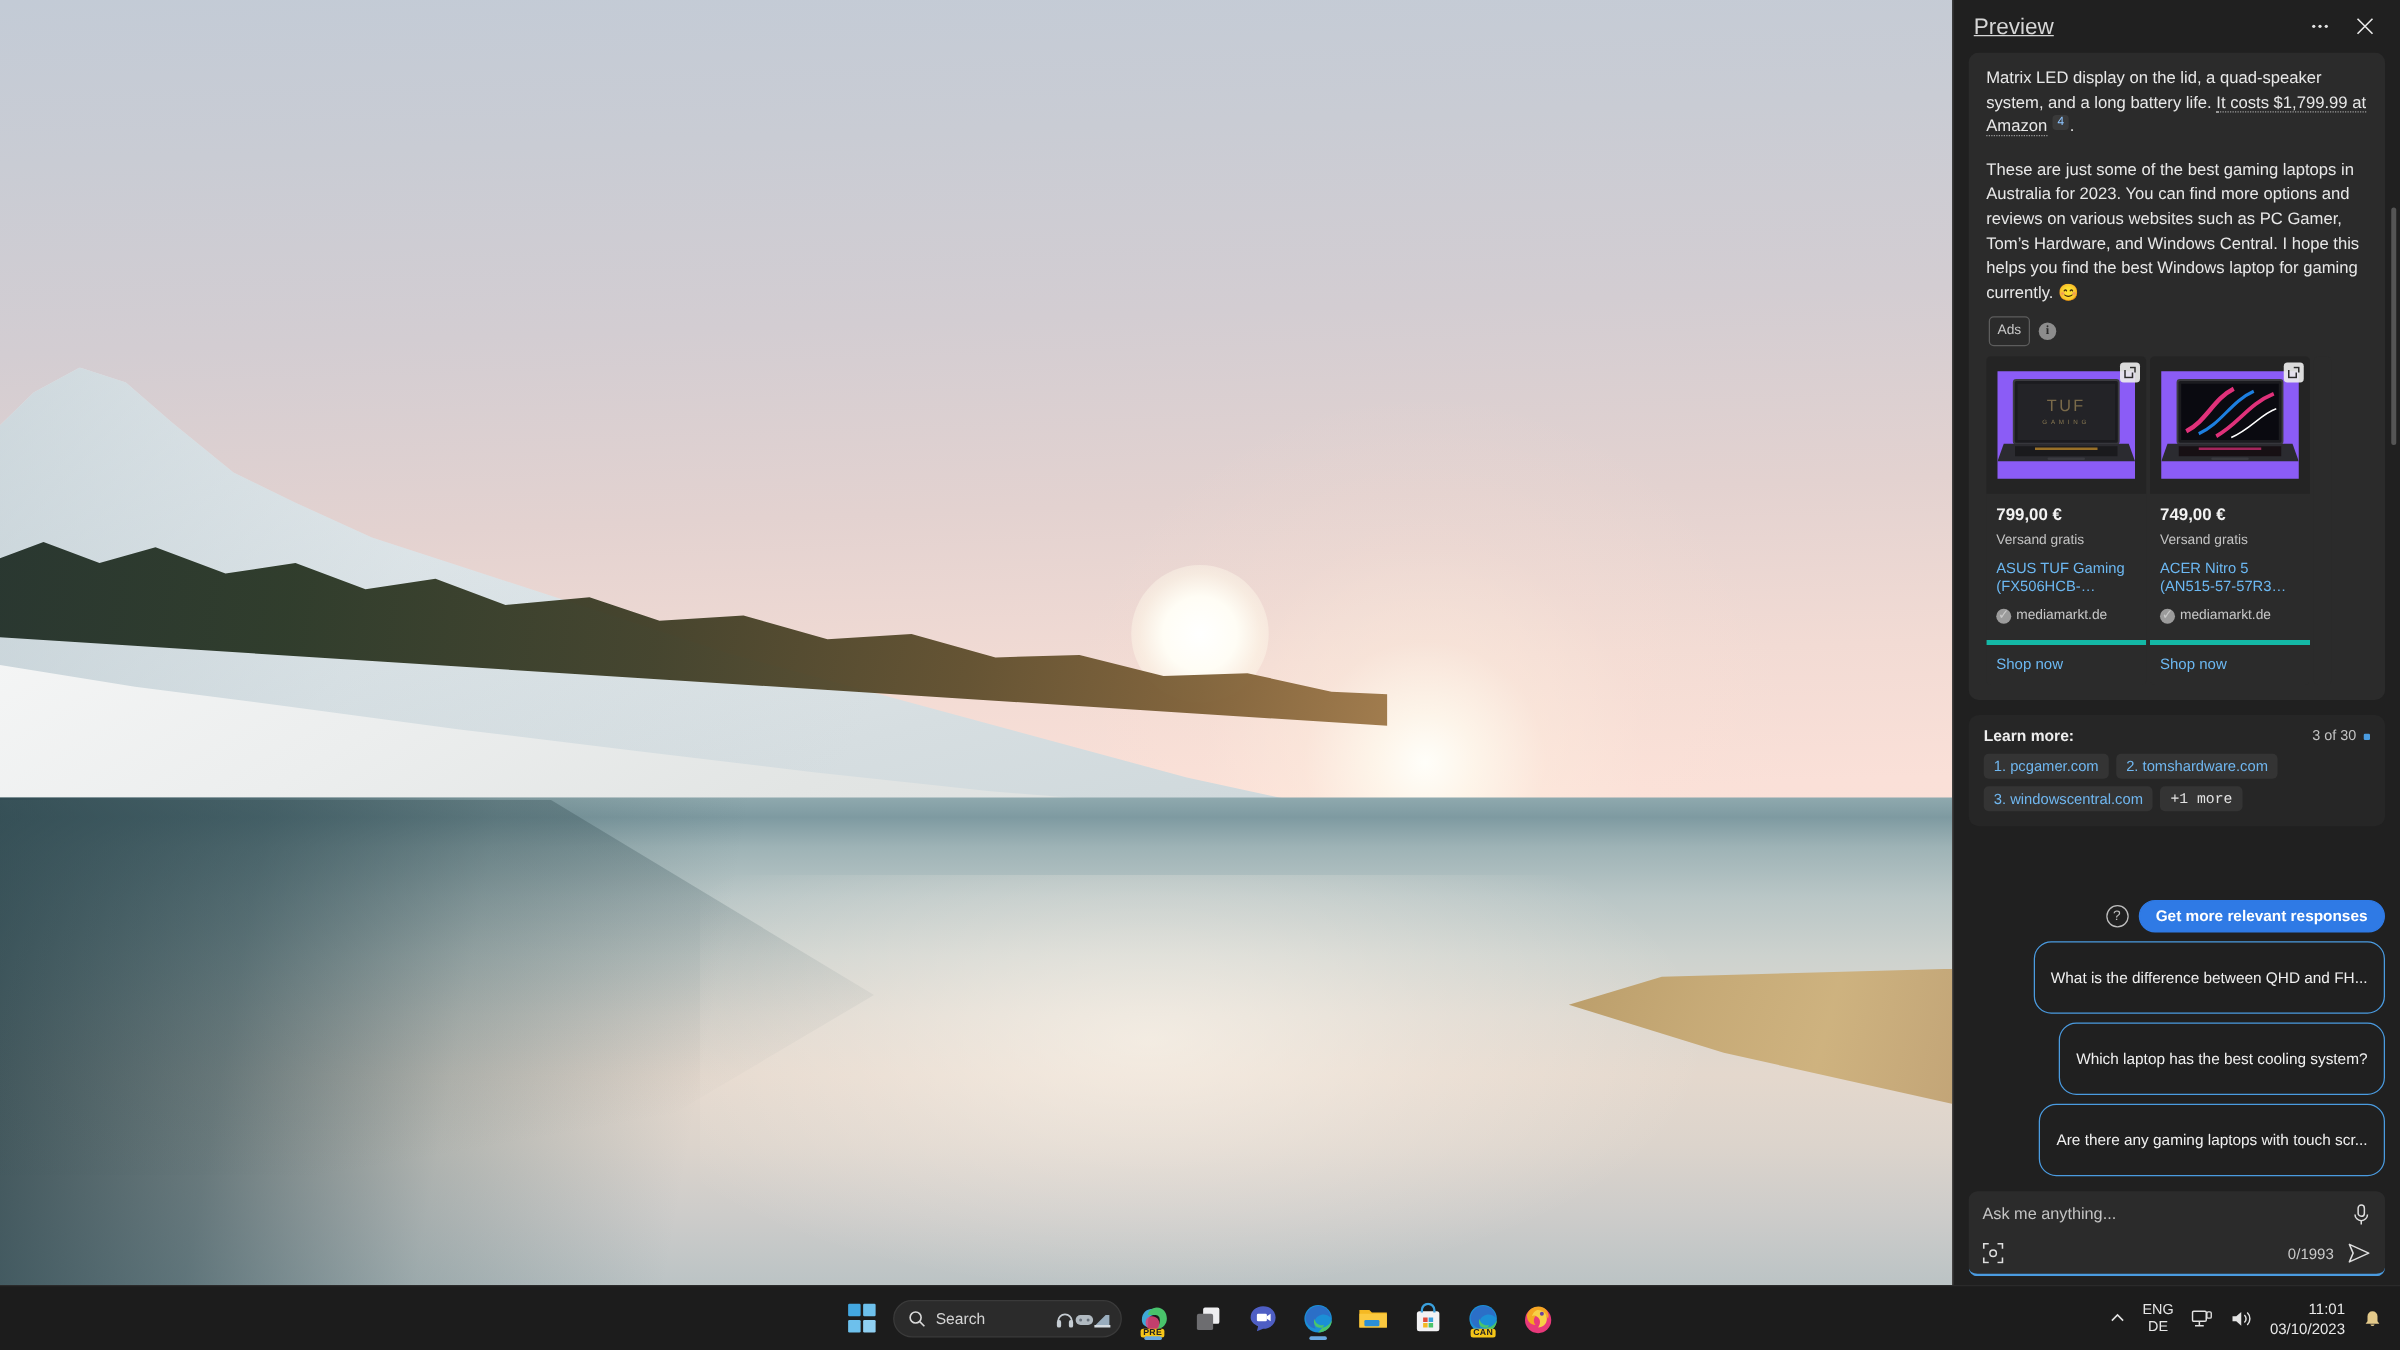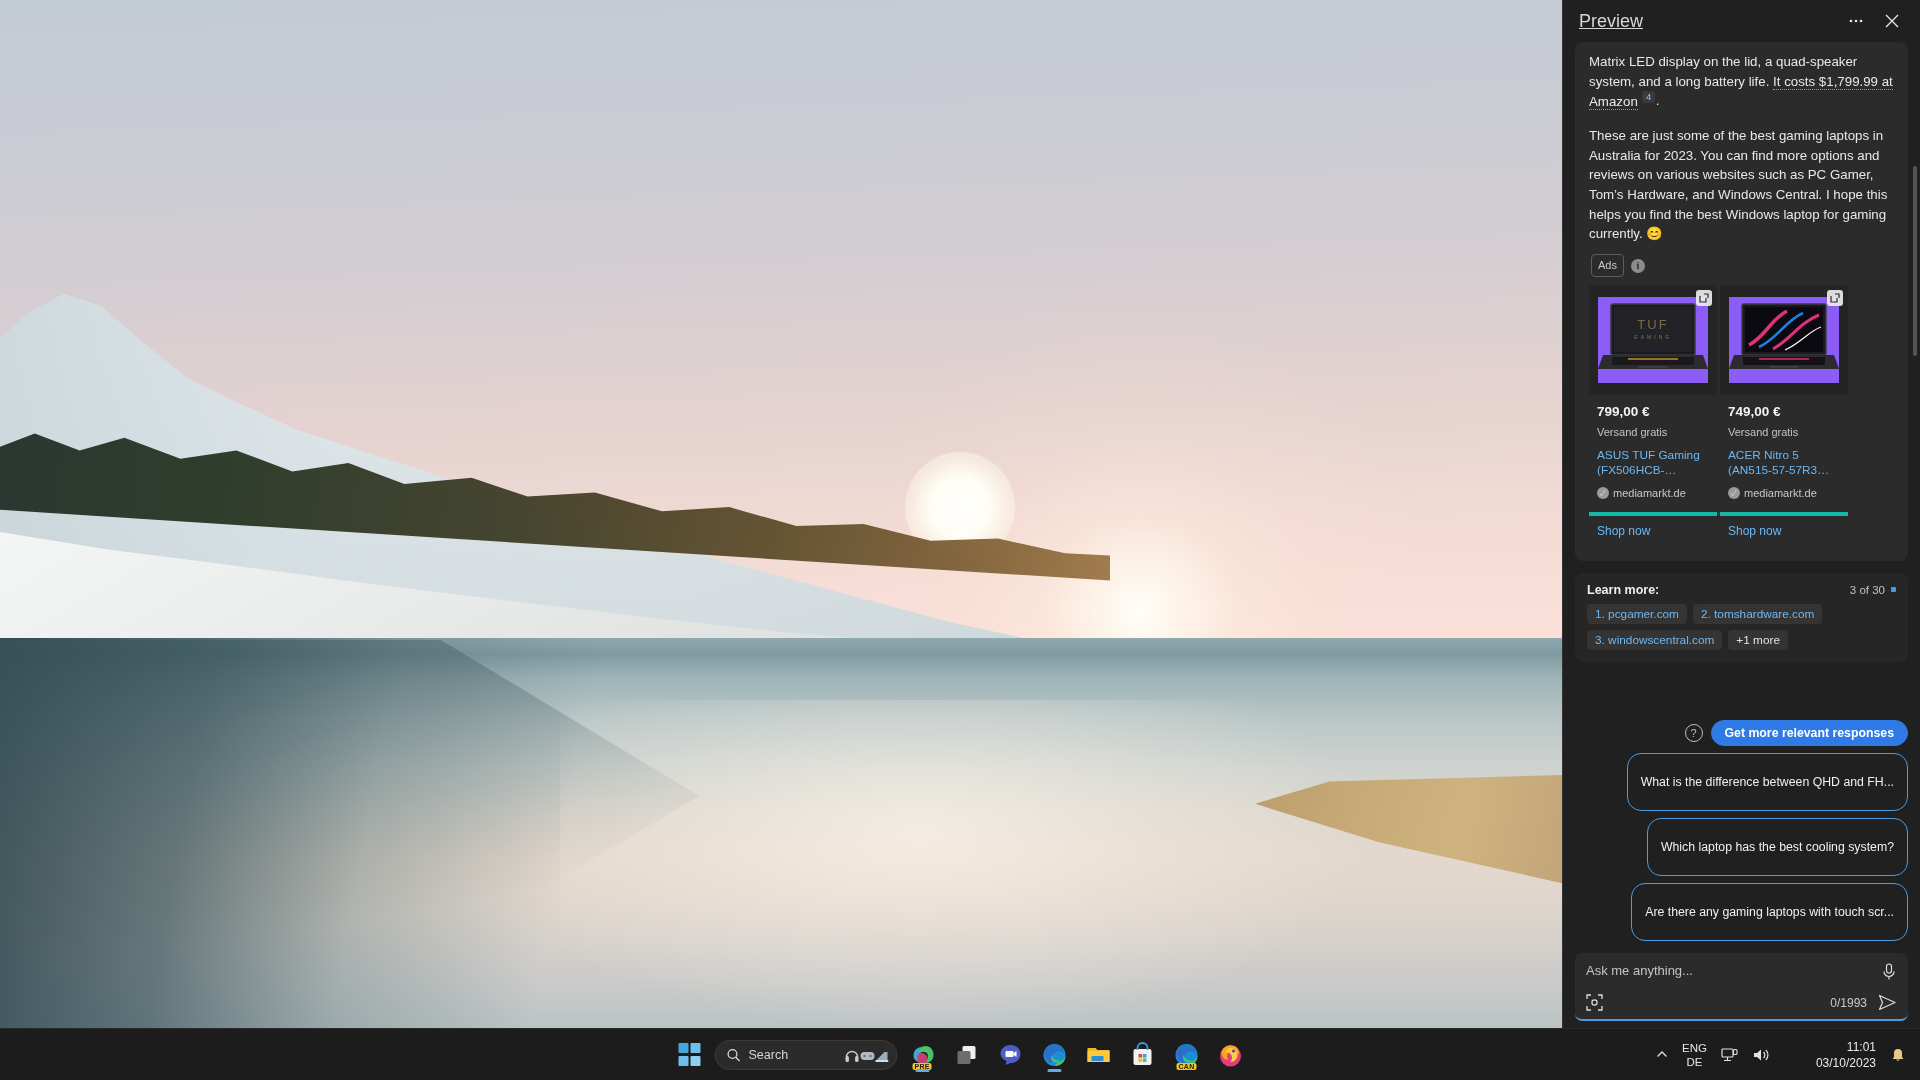--- a/index.html
+++ b/index.html
@@ -136,21 +136,21 @@
     position: absolute; bottom: 2px; left: 50%; transform: translateX(-50%);
     width: 14px; height: 3px; border-radius: 2px; background: #6aa9e0;
   }
 
   #tb-right {
     position: absolute; right: 0; height: 45px;
     display: flex; align-items: center; gap: 2px; padding-right: 8px;
   }
   .tray-item { padding: 4px 6px; border-radius: 4px; display: flex; align-items: center; }
   .lang { color: #e6e6e6; font-size: 11.5px; line-height: 14px; text-align: center; }
-  .clock { color: #e9e9e9; font-size: 12px; line-height: 16px; text-align: right; margin-left: 32px; }
+  .clock { color: #e9e9e9; font-size: 12px; line-height: 16px; text-align: right; }
 
   
   #panel {
     position: absolute; right: 0; top: 0;
     width: 358px; height: 1035px;
     background: #202020;
     border-left: 1px solid #333;
     display: flex; flex-direction: column;
   }
   #panel-header {
@@ -242,21 +242,21 @@
   }
   .learn-head { display: flex; align-items: center; margin-bottom: 7px; }
   .learn-head .lbl { color: #ededed; font-size: 12.5px; font-weight: bold; flex: 1; }
   .learn-head .cnt { color: #c2c2c2; font-size: 11.5px; }
   .blue-dot { width: 5px; height: 5px; border-radius: 1px; background: #4a9be0; margin-left: 6px; }
   .src-wrap { display: flex; flex-wrap: wrap; gap: 6px; }
   .src-chip {
     background: #343434; border-radius: 4px;
     padding: 3px 8px; font-size: 11.8px; color: #70b7f0;
   }
-  .src-chip.more { color: #e2e2e2; }
+  .src-chip.more { color: #e2e2e2; font-family: Liberation Mono, monospace; }
 
   #suggestions { padding: 10px 12px 4px 12px; display: flex; flex-direction: column; align-items: flex-end; gap: 7px; }
   .sugg-top { display: flex; align-items: center; gap: 8px; }
   .help-icon {
     width: 18px; height: 18px; border-radius: 50%; border: 1.4px solid #bdbdbd;
     color: #bdbdbd; font-size: 11px; display: flex; align-items: center; justify-content: center;
   }
   .btn-primary {
     background: #2f7ae5; border: 1px solid #2f7ae5; border-radius: 14px;
     color: #fff; font-size: 12.3px; font-weight: bold; padding: 5px 13px;

